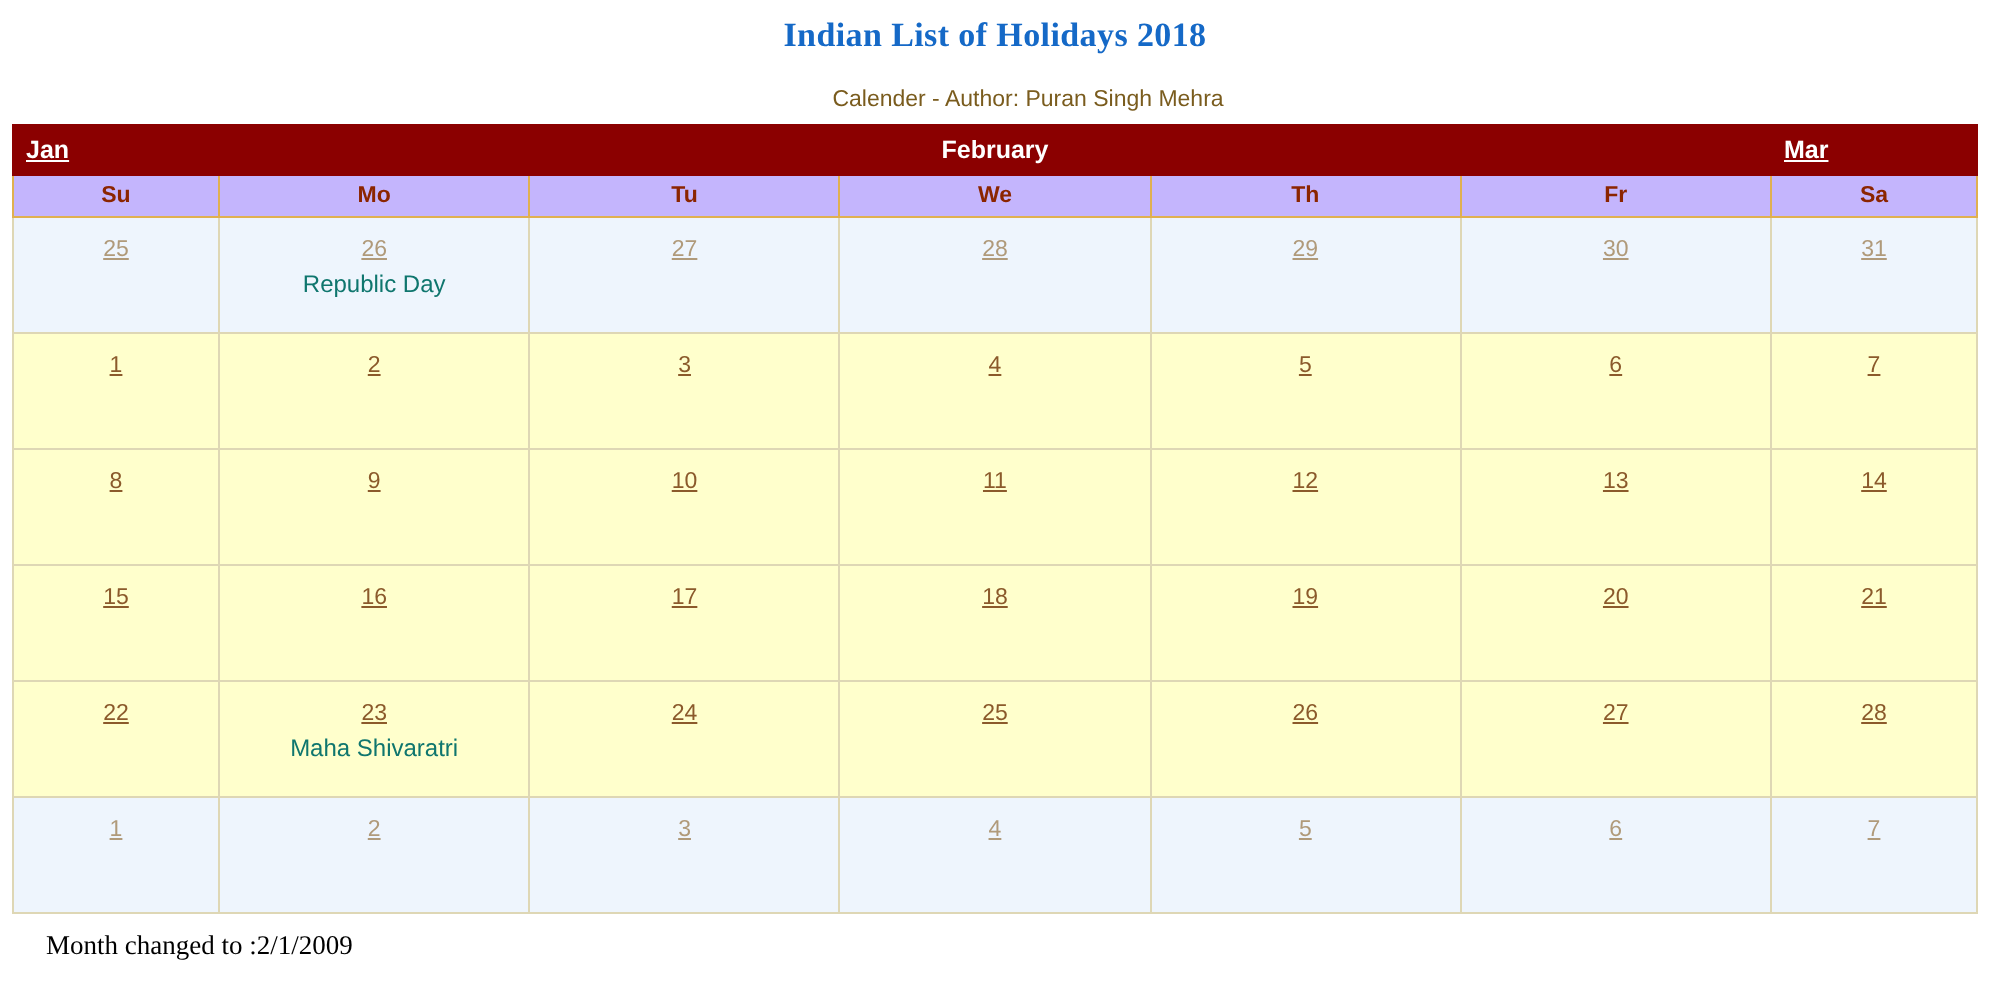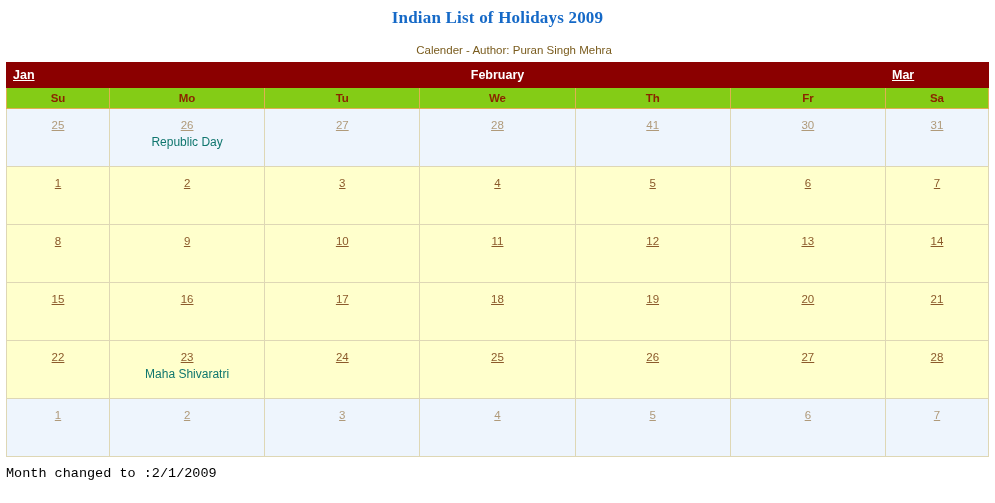--- a/index.html
+++ b/index.html
@@ -59,21 +59,21 @@
     text-align: center;
   }
   .nav-link {
     color: #ffffff;
     text-decoration: underline;
     font-weight: bold;
     font-size: 12.5px;
     cursor: pointer;
   }
   tr.dow-header td {
-    background: #84cc16;
+    background: #c4b5fd;
     color: #8B2500;
     font-weight: bold;
     font-size: 11.5px;
     text-align: center;
     height: 18px;
     border: 1px solid #e0b050;
   }
   td.day-cell {
     height: 50px;
     vertical-align: top;
@@ -98,34 +98,34 @@
   }
   .holiday-label {
     display: block;
     color: #0f766e;
     font-size: 12px;
     margin-top: 2px;
     text-decoration: none;
   }
   .status-bar {
     position: absolute;
-    left: 6px;
+    left: 23px;
     bottom: 22px;
-    font-family: Liberation Mono, monospace;
+    font-family: Liberation Serif, serif;
     font-size: 13.5px;
     color: #000000;
     text-align: center;
   }
 </style>
 </head>
 <body>
 
 <div id="page">
 
-  <div class="page-title">Indian List of Holidays 2009</div>
+  <div class="page-title">Indian List of Holidays 2018</div>
 
   <div class="subtitle">Calender - Author: Puran Singh Mehra</div>
 
   <table class="calendar">
     <tbody>
       <tr class="month-header">
         <td class="nav-prev">
           <span class="nav-link">Jan</span>
         </td>
         <td class="month-name" colspan="5">February</td>
@@ -140,21 +140,21 @@
         <td>We</td>
         <td>Th</td>
         <td>Fr</td>
         <td>Sa</td>
       </tr>
     <tr>
           <td class="day-cell othermonth"><span class="day-num">25</span></td>
           <td class="day-cell othermonth"><span class="day-num">26</span><span class="holiday-label">Republic Day</span></td>
           <td class="day-cell othermonth"><span class="day-num">27</span></td>
           <td class="day-cell othermonth"><span class="day-num">28</span></td>
-          <td class="day-cell othermonth"><span class="day-num">41</span></td>
+          <td class="day-cell othermonth"><span class="day-num">29</span></td>
           <td class="day-cell othermonth"><span class="day-num">30</span></td>
           <td class="day-cell othermonth"><span class="day-num">31</span></td>
         </tr>
         <tr>
           <td class="day-cell"><span class="day-num">1</span></td>
           <td class="day-cell"><span class="day-num">2</span></td>
           <td class="day-cell"><span class="day-num">3</span></td>
           <td class="day-cell"><span class="day-num">4</span></td>
           <td class="day-cell"><span class="day-num">5</span></td>
           <td class="day-cell"><span class="day-num">6</span></td>

